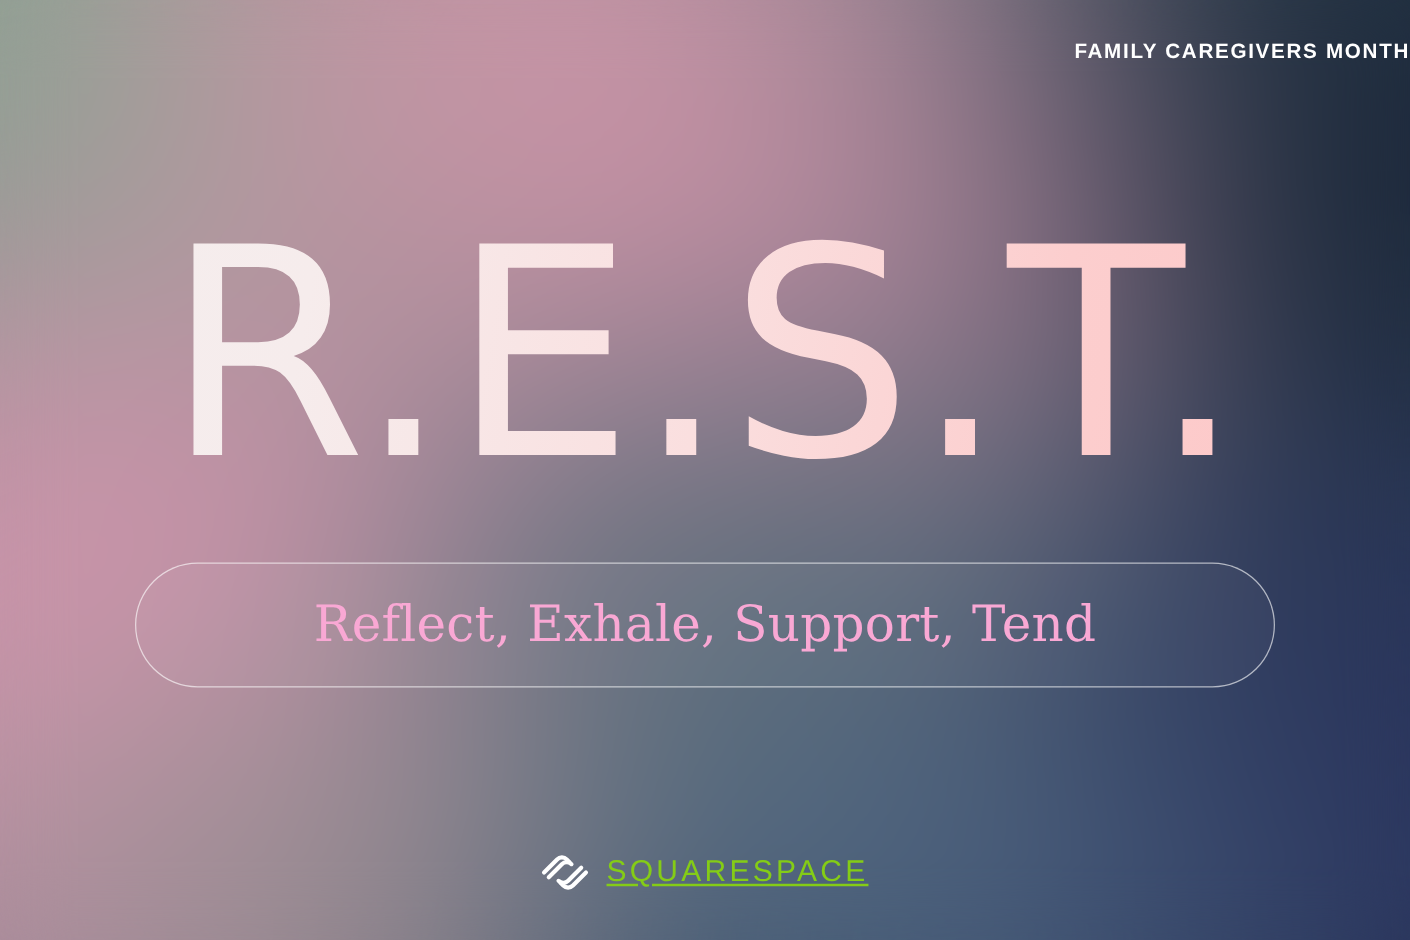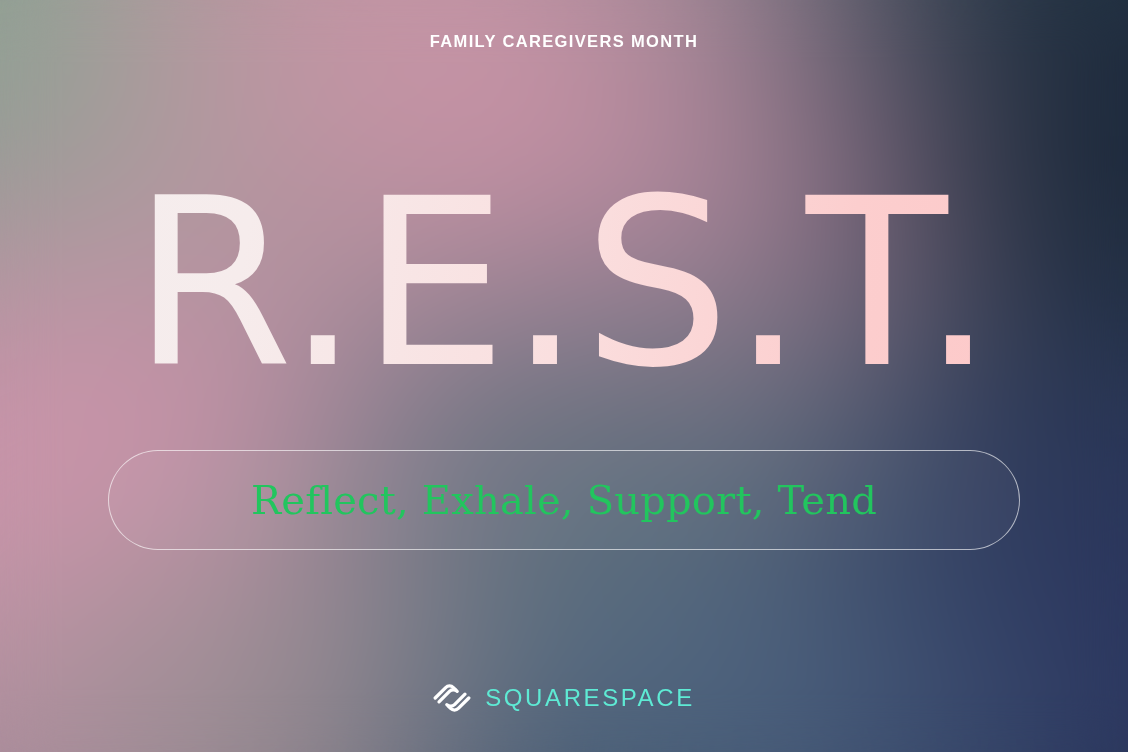--- a/index.html
+++ b/index.html
@@ -76,21 +76,21 @@
     backdrop-filter: blur(26px);
     -webkit-backdrop-filter: blur(26px);
   }
 
   
   .content {
     position: absolute;
     inset: 0;
     display: flex;
     flex-direction: column;
-    align-items: center;
+    align-items: flex-end;
   }
 
   .eyebrow {
     margin-top: 33px;
     font-size: 16.5px;
     font-weight: bold;
     letter-spacing: 1.35px;
     color: #ffffff;
     text-transform: uppercase;
     line-height: 1;
@@ -126,44 +126,45 @@
     border: 1px solid rgba(255,255,255,0.62);
     border-radius: 50px;
     background: rgba(255,255,255,0.035);
     display: flex;
     align-items: center;
     justify-content: center;
   }
   .pill-text {
     font-family: "DejaVu Serif", "Liberation Serif", serif;
     font-size: 40px;
-    color: #22c55e;
+    color: #f9a8d4;
     letter-spacing: 0.2px;
     line-height: 1;
     white-space: nowrap;
   }
 
   .brand {
     position: absolute;
     top: 683px;
     left: 0;
     right: 0;
     display: flex;
     align-items: center;
     justify-content: center;
     gap: 14px;
   }
   .brand-mark { display: block; }
   .brand-word {
     font-size: 24px;
     font-weight: 500;
     letter-spacing: 2.6px;
-    color: #5eead4;
+    color: #84cc16;
     line-height: 1;
     white-space: nowrap;
+    text-decoration: underline;
   }
 </style>
 </head>
 <body>
 
 <div class="canvas">
 
   <div class="bg-base"></div>
   <div class="bg-blob blob-sage"></div>
   <div class="bg-blob blob-navy-tr"></div>

